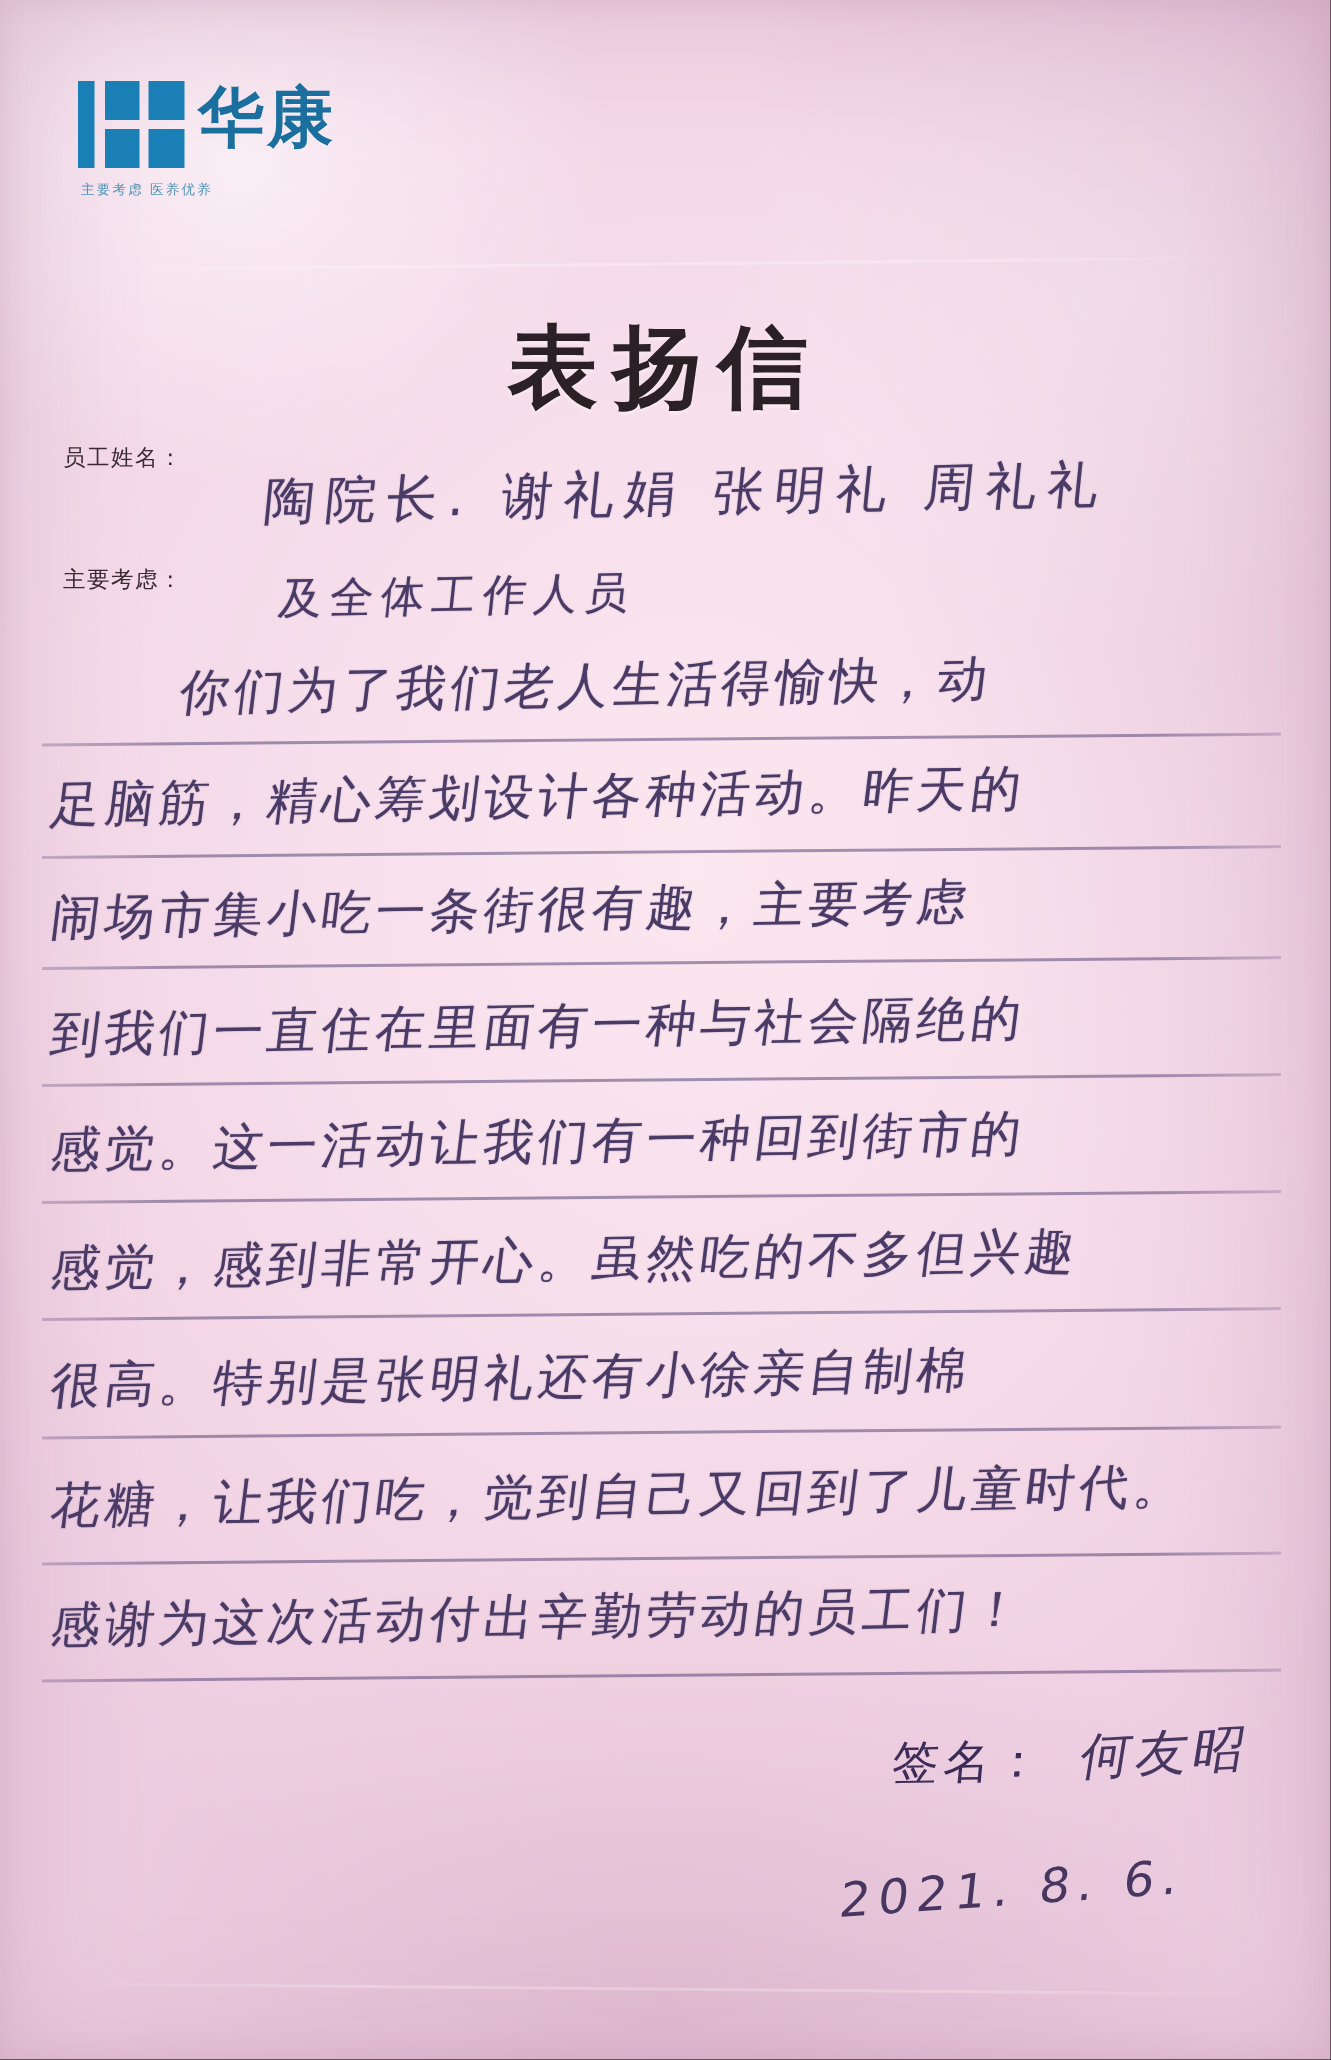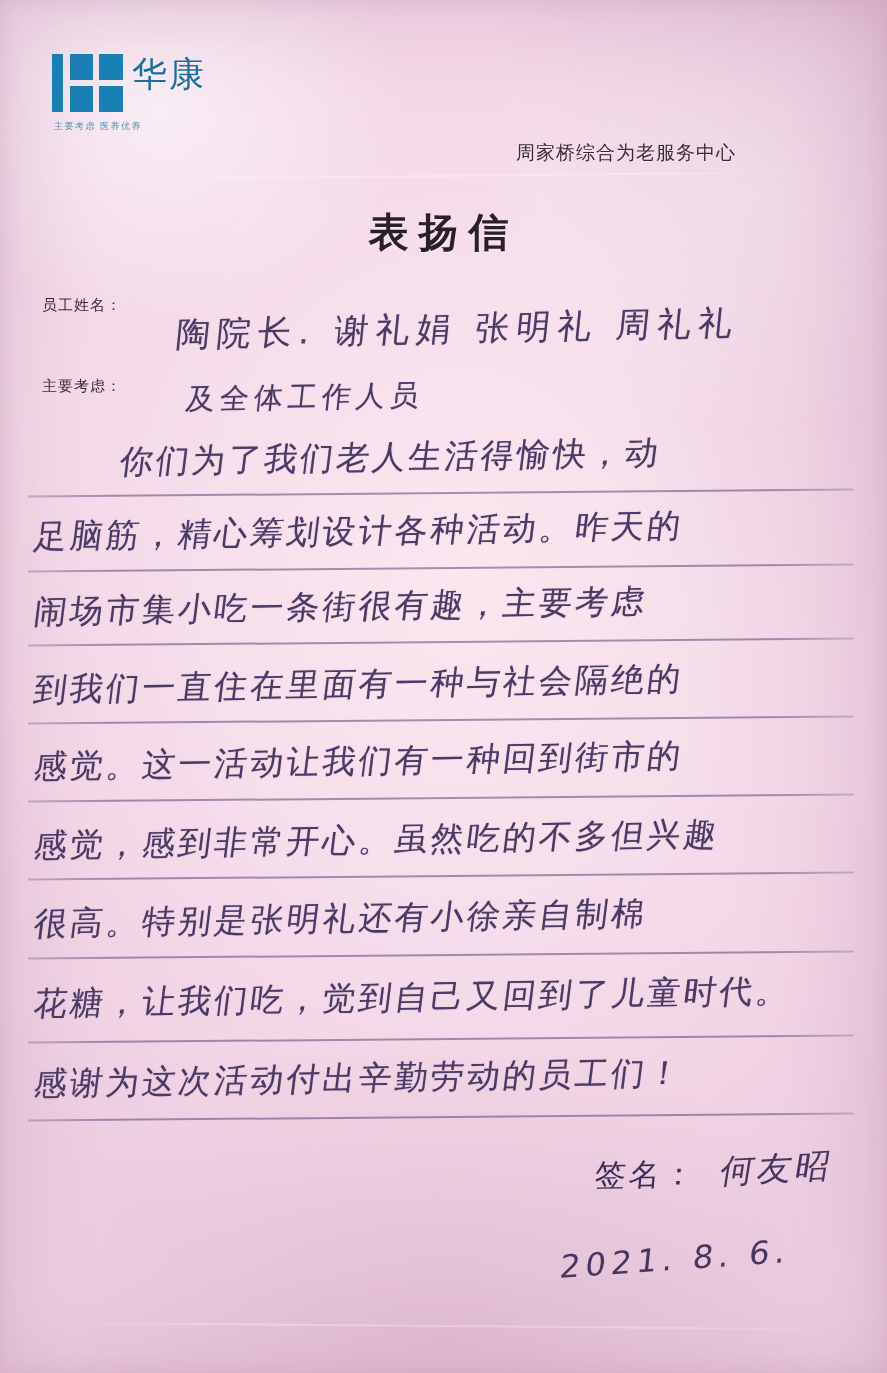--- a/index.html
+++ b/index.html
@@ -67,22 +67,22 @@
   }
   .lm-1 { left: 0;   top: 2px;  width: 11px; height: 58px; }
   .lm-2 { left: 18px; top: 2px;  width: 23px; height: 26px; background:#1a7fb5; }
   .lm-3 { left: 18px; top: 34px; width: 23px; height: 26px; background:#1a7fb5; }
   .lm-4 { left: 47px; top: 2px;  width: 24px; height: 26px; background:#6ec8d8; }
   .lm-5 { left: 47px; top: 34px; width: 24px; height: 26px; background:#6ec8d8; }
   .logo-text {
     margin-left: 8px;
     color: #1a6f9e;
     font-family: "DejaVu Sans", sans-serif;
-    font-size: 35px;
-    font-weight: normal;
+    font-size: 44px;
+    font-weight: bold;
     line-height: 1.05;
     letter-spacing: 2px;
     padding-top: 4px;
     text-shadow: 0 1px 0 rgba(255,255,255,.5);
   }
   .logo-sub {
     position: absolute;
     left: 2px;
     top: 68px;
     font-size: 9px;
@@ -104,21 +104,21 @@
     text-shadow: 0 1px 1px rgba(255,255,255,.4);
   }
 
   .doc-title {
     position: absolute;
     left: 0; right: 0;
     top: 205px;
     text-align: center;
     font-family: "DejaVu Serif", serif;
     font-weight: bold;
-    font-size: 40px;
+    font-size: 60px;
     letter-spacing: 10px;
     color: #2b2026;
     text-shadow: 0 2px 2px rgba(255,255,255,.35);
   }
 
   .field-label {
     position: absolute;
     font-family: "DejaVu Sans", sans-serif;
     font-size: 15px;
     color: #3a2b33;
@@ -213,21 +213,20 @@
       <div class="bar lm-1"></div>
       <div class="bar lm-2"></div>
       <div class="bar lm-3"></div>
       <div class="bar lm-4"></div>
       <div class="bar lm-5"></div>
       <div class="logo-sub">主要考虑 医养优养</div>
     </div>
     <div class="logo-text">华康</div>
   </div>
 
-  <div class="org-name">周家桥综合为老服务中心</div>
 
   <div class="doc-title">表扬信</div>
 
   <div class="field-label" id="label-name">员工姓名：</div>
   <div class="field-label" id="label-deeds">主要考虑：</div>
 
   <div class="hw hw-ink hw-name">陶院长. 谢礼娟 张明礼 周礼礼</div>
   <div class="hw hw-ink hw-deeds">及全体工作人员</div>
 
   <div class="rule" style="top:492px;"></div>

